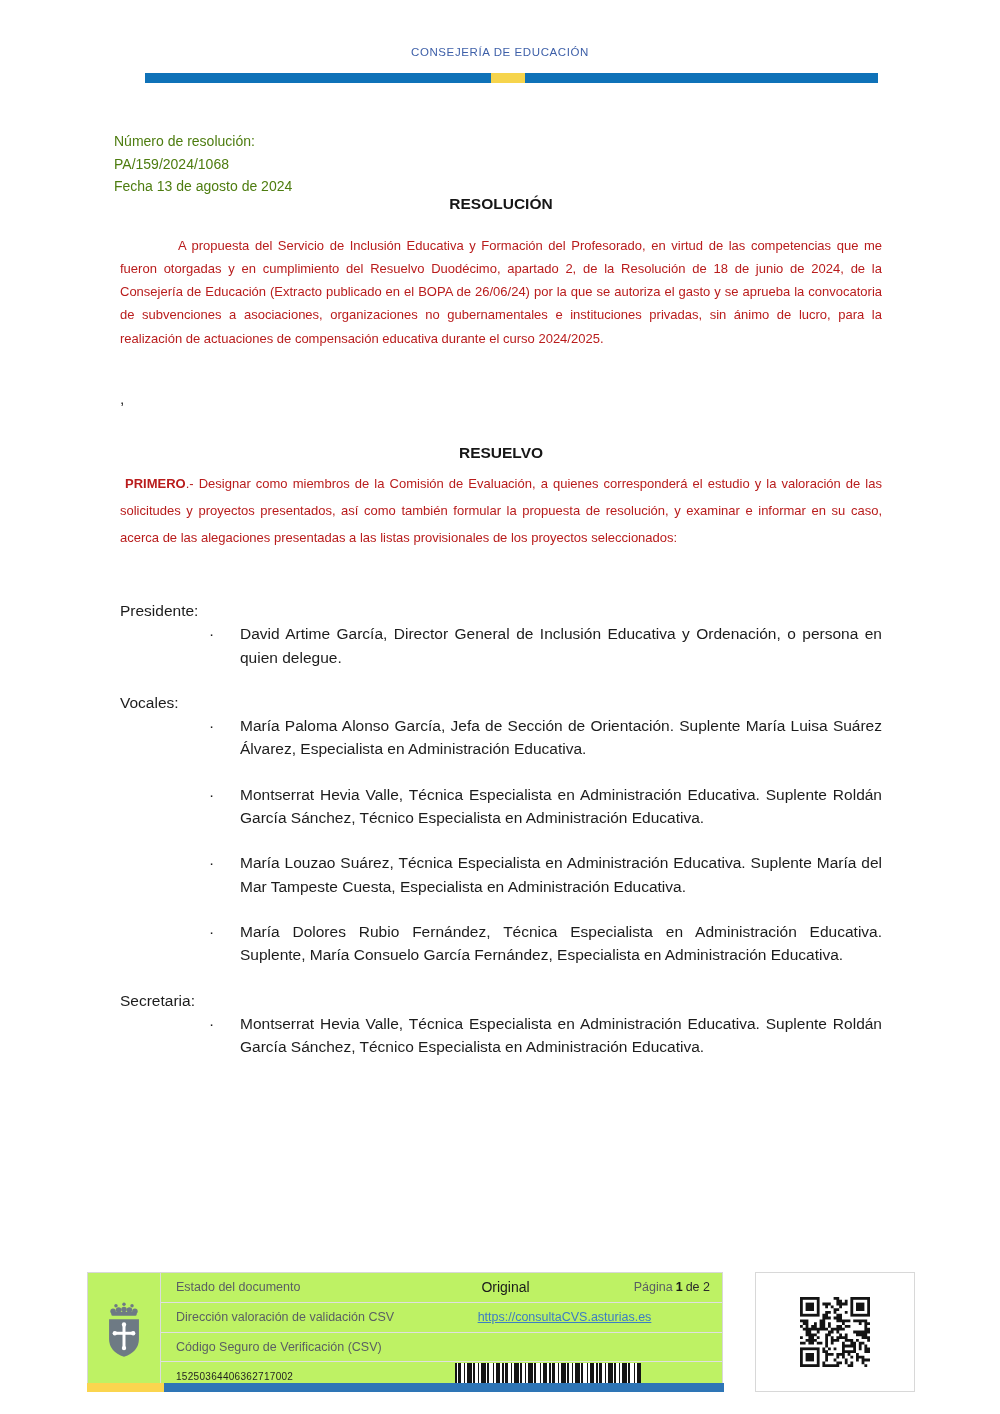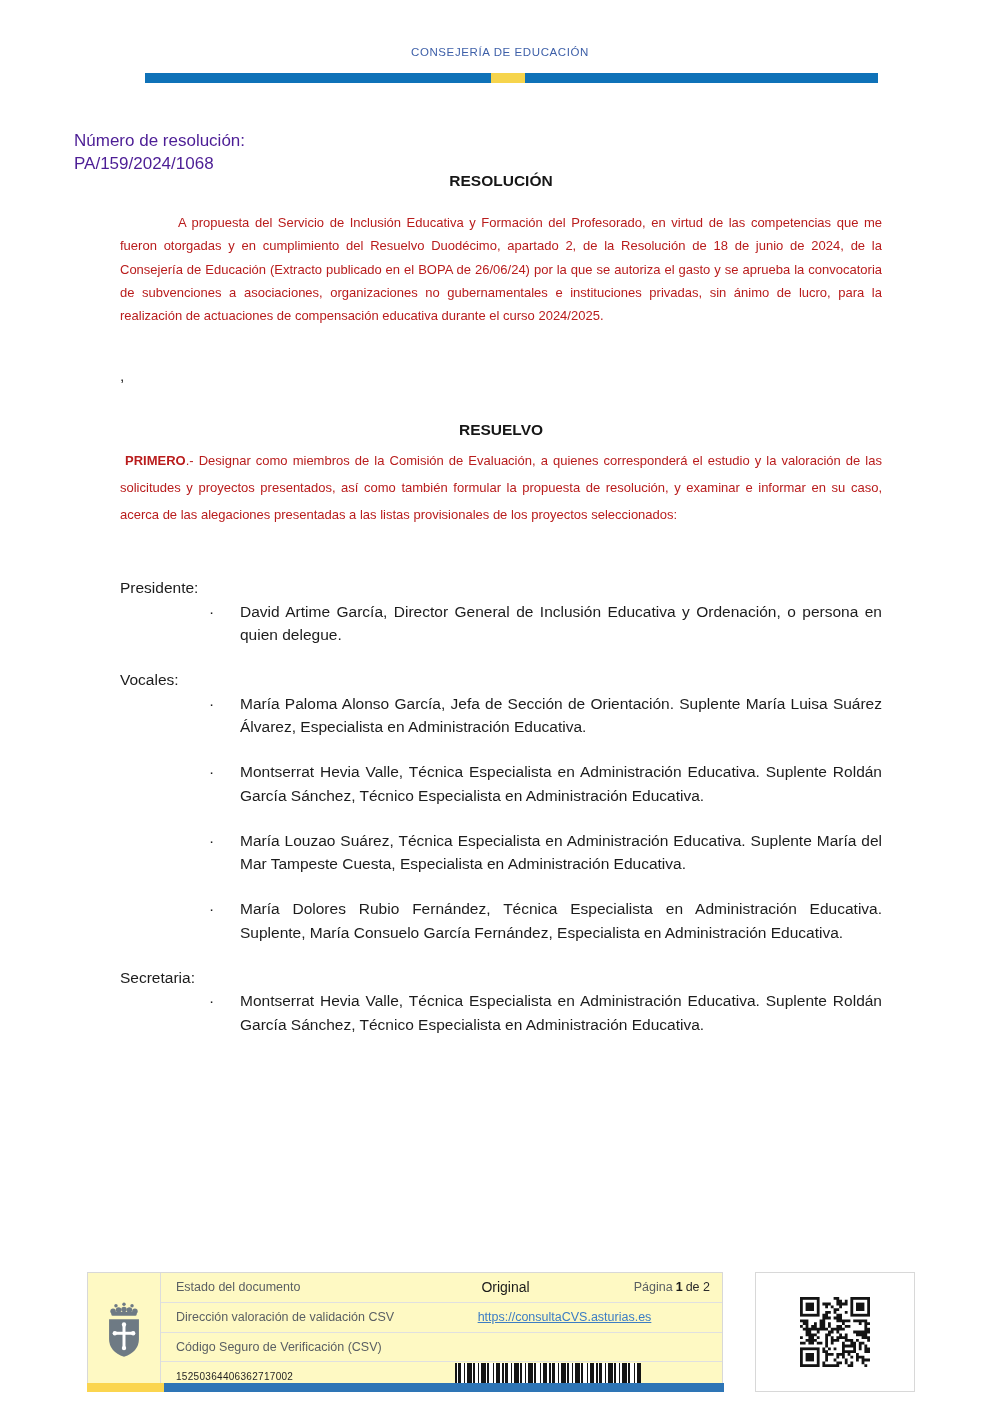--- a/index.html
+++ b/index.html
@@ -27,21 +27,21 @@
   }
   .header-bar {
     display: flex; height: 10px;
     margin: 15px 122px 0 145px; 
   }
   .header-bar .seg-blue-l { width: 346px; background: #0f72b8; }
   .header-bar .seg-yellow { width: 34px;  background: #f6d44c; }
   .header-bar .seg-blue-r { flex: 1;      background: #0f72b8; }
 
   
-  .res-meta { margin: 47px 0 0 74px; font-size: 17px; line-height: 22.5px; color: #4c1d95; }
+  .res-meta { margin: 47px 0 0 114px; font-size: 14px; line-height: 22.5px; color: #4d7c0f; }
 
   .doc-heading {
     margin: 0 118px 0 120px; text-align: center;
     font-size: 15.5px; font-weight: bold; color: #161616;
   }
   .heading-resolucion { margin-top: -3px; }
   .heading-resuelvo { margin-top: 34px; }
 
   
   .body-par {
@@ -71,21 +71,21 @@
     font-size: 15.5px; color: #1c1c1c;
   }
   .gap-before-label { margin-top: 22px; }
 
   
   .footer-docbox {
     position: absolute; left: 87px; top: 1272px;
     width: 636px; height: 120px;
     border: 1px solid #d8d8d8;
     display: flex;
-    background: #fef9c3;
+    background: #bef264;
   }
   .shield-cell {
     width: 73px; border-right: 1px solid #dcdcdc;
     display: flex; align-items: center; justify-content: center;
   }
   .meta-table { flex: 1; display: flex; flex-direction: column; }
   .meta-row {
     flex: 1; display: flex; align-items: center;
     padding: 0 12px 0 15px;
     border-bottom: 1px solid #e0e0e0;
@@ -141,20 +141,21 @@
     <div class="header-bar">
       <span class="seg-blue-l"></span>
       <span class="seg-yellow"></span>
       <span class="seg-blue-r"></span>
     </div>
   </div>
 
   <div class="res-meta">
     <div>Número de resolución:</div>
     <div>PA/159/2024/1068</div>
+    <div>Fecha 13 de agosto de 2024</div>
   </div>
 
   <h2 class="doc-heading heading-resolucion">RESOLUCIÓN</h2>
 
   <p class="body-par par-first">A propuesta del Servicio de Inclusión Educativa y Formación del Profesorado, en virtud de las competencias que me fueron otorgadas y en cumplimiento del Resuelvo Duodécimo, apartado 2, de la Resolución de 18 de junio de 2024, de la Consejería de Educación (Extracto publicado en el BOPA de 26/06/24) por la que se autoriza el gasto y se aprueba la convocatoria de subvenciones a asociaciones, organizaciones no gubernamentales e instituciones privadas, sin ánimo de lucro, para la realización de actuaciones de compensación educativa durante el curso 2024/2025.</p>
 
   <div class="stray-comma">,</div>
 
   <h2 class="doc-heading heading-resuelvo">RESUELVO</h2>
 

